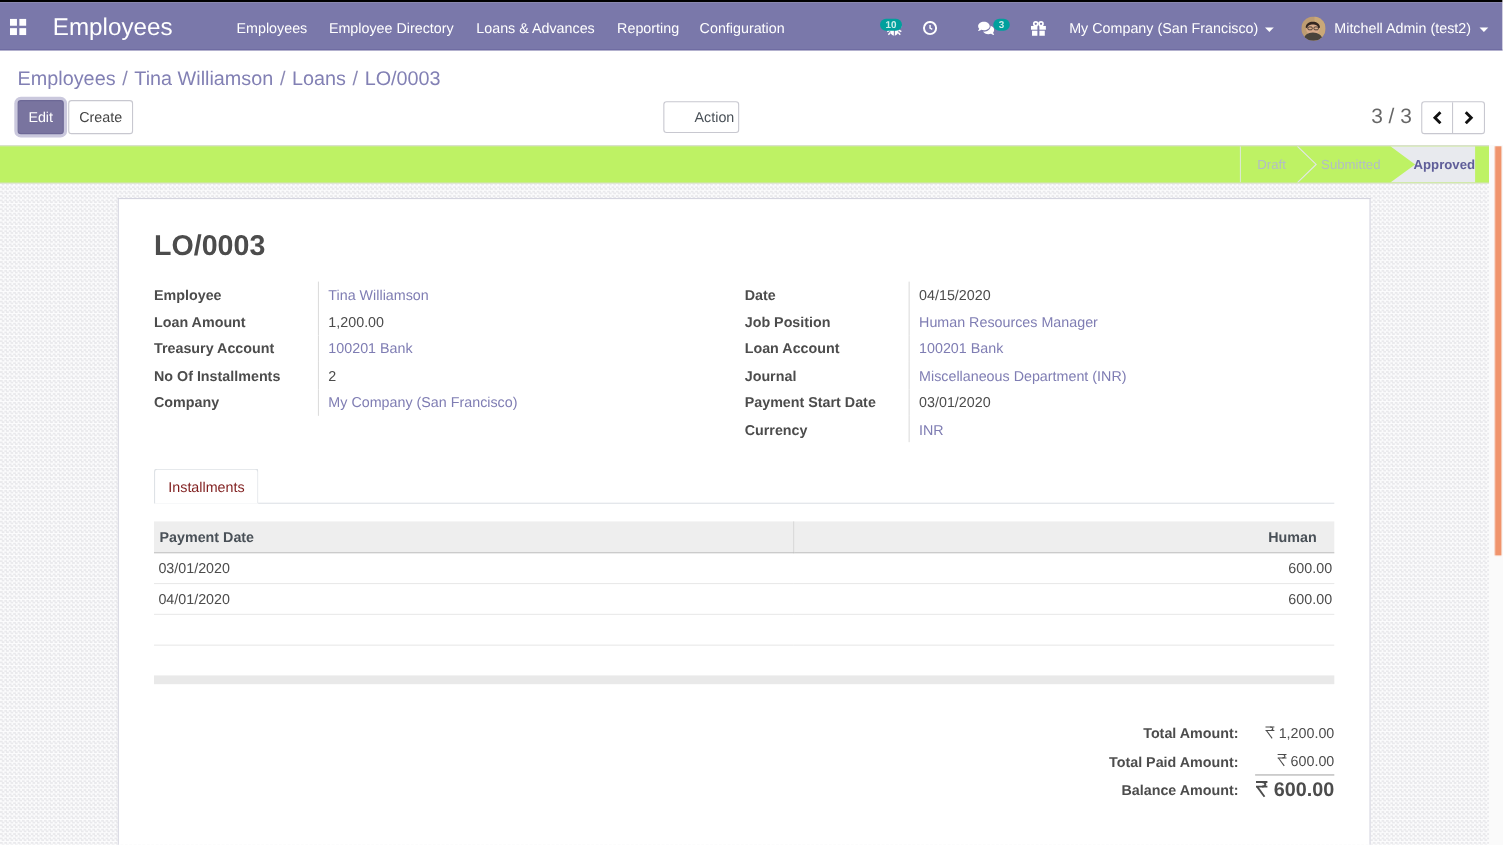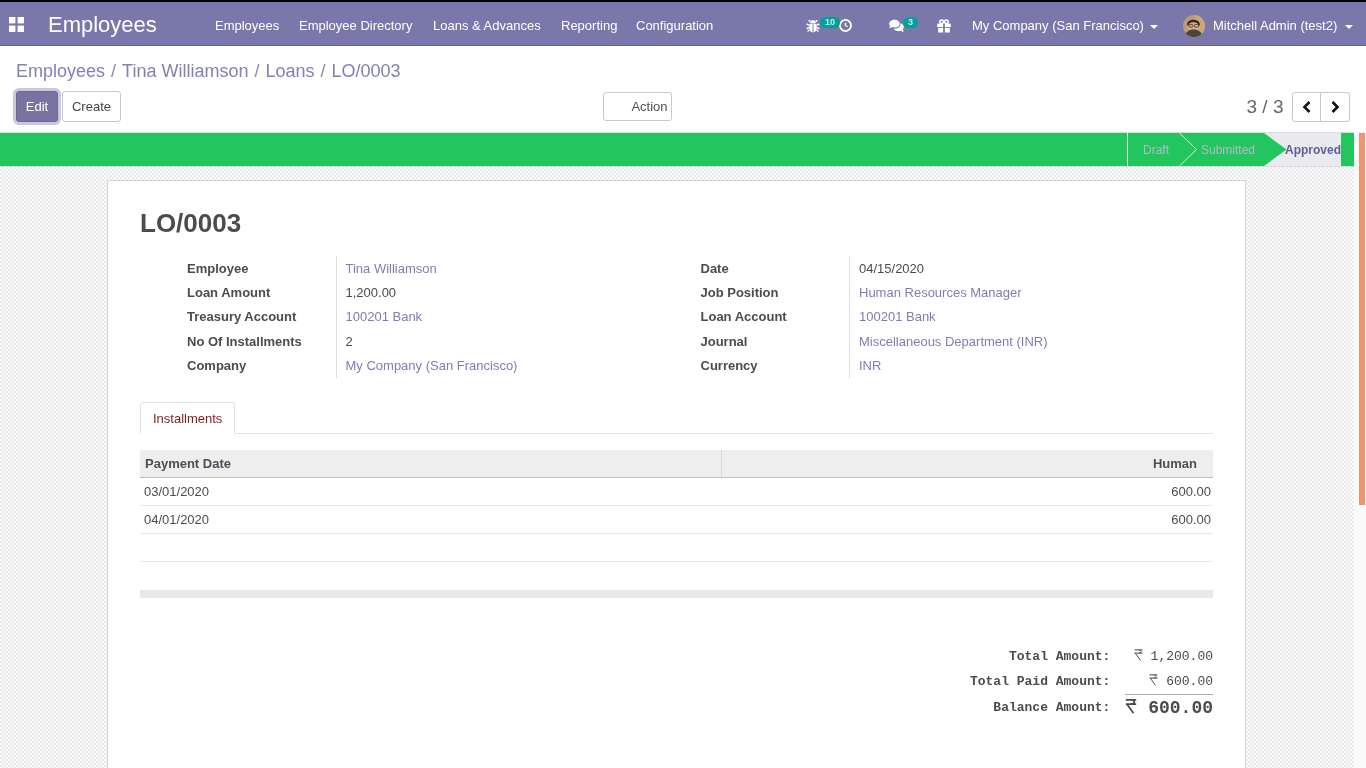--- a/index.html
+++ b/index.html
@@ -24,48 +24,48 @@
   .btn-create { position:absolute; left:62px; top:45px; width:59px; }
   .btn-action { position:absolute; left:603px; top:46px; width:69px; height:29px; line-height:27px; color:#495057;padding-left:24px; }
   .btn-action .dcaret { display:inline-block; width:0; height:0; border-left:4px solid transparent; border-right:4px solid transparent; border-top:4px solid #444; vertical-align:middle; margin-left:5px; }
   .pager-txt { position:absolute; left:1240px; top:46px; width:50px; text-align:center; line-height:30px; font-size:19px; color:#666; }
   .pager { position:absolute; left:1292px; top:46px; width:58px; height:30px; border:1px solid #c8c8d0; border-radius:3px; background:#fff; }
   .pager .half { position:absolute; top:0; width:28px; height:28px; text-align:center; }
   .pager .half svg { margin-top:8px; }
   .pager .l { left:0; border-right:1px solid #c8c8d0; }
   .pager .r { right:0; }
   
-  .statusbar { position:relative; height:35px; background:#22c55e; border-top:1px solid #dcdcdc; border-bottom:1px solid #dcdcdc; }
+  .statusbar { position:relative; height:35px; background:#bef264; border-top:1px solid #dcdcdc; border-bottom:1px solid #dcdcdc; }
   
   .content { position:relative; height:601px;
     background:conic-gradient(#e9e9ec 90deg,#fbfbfc 90deg 180deg,#e9e9ec 180deg 270deg,#fbfbfc 270deg);
     background-size:4px 4px; }
   .sheet { position:absolute; left:107px; top:13px; width:1139px; height:600px; background:#fff; border:1px solid #d4d4df; border-bottom:none; padding:24px 32px; }
   .sheet h1 { font-size:26px; font-weight:700; color:#4c4c4c; line-height:32px; margin-top:2px; }
   .o-group { display:flex; margin-top:17px; }
-  .fgrid { width:536.5px; border-collapse:collapse; table-layout:fixed; align-self:flex-start;margin-left:47px; }
+  .fgrid { width:536.5px; border-collapse:collapse; table-layout:fixed; align-self:flex-start; }
   .fgrid td { font-size:13px; line-height:17px; padding:3.7px 0; vertical-align:top; }
   .fgrid td.lbl { width:149px; font-weight:700; border-right:1px solid #ddd; padding-right:8px; }
   .fgrid td.val { padding-left:9px; }
   .fgrid a { color:#7f7db3; text-decoration:none; }
   
   .nav-tabs { margin-top:24px; height:32px; border-bottom:1px solid #dee2e6; }
   .tab-act { display:inline-block; height:32px; line-height:31px; padding:0 12px; background:#fff; border:1px solid #dee2e6; border-bottom:1px solid #fff; border-radius:3px 3px 0 0; font-size:13px; color:#7f1d1d; }
   
   .list { width:100%; border-collapse:collapse; margin-top:16px; }
   .list th { background:#eee; font-size:13px; font-weight:700; color:#495057; text-align:left; padding:4px 5px; height:28px; border-bottom:1px solid #bfbfbf; }
   .list th.first { border-right:1px solid #d9d9d9; }
   .list th.num { text-align:right; padding-right:16px; }
   .list td { font-size:13px; padding:4px 4px; height:28px; border-bottom:1px solid #e9e9e9; }
   .list td.num { text-align:right; padding-right:2px; }
   .list tr.empty td { border-bottom:1px solid #e9e9e9; }
   .list tr.empty2 td { border-bottom:none; }
   .tfootband { height:8px; background:#e9e9e9; }
   
-  .totals { margin-top:46px; margin-left:auto; border-collapse:collapse;font-family:Liberation Mono, monospace; }
+  .totals { margin-top:32px; margin-left:auto; border-collapse:collapse; }
   .totals td { font-size:13px; line-height:25px; text-align:right; vertical-align:middle; }
   .totals td.tl { font-weight:700; padding-right:15px; }
   .totals td.tv { white-space:nowrap; }
   .totals tr.bal td.tv { border-top:1px solid #aaa; font-size:18px; font-weight:700; line-height:26px; }
   .totals tr.bal td.tl { font-size:13px; }
   
   .scrolltrack { position:fixed; right:0; top:132px; width:12px; height:636px; background:#fafafa; }
   .scrollthumb { position:fixed; right:1px; top:133px; width:6px; height:372px; background:#f0946c; }
   .rupee { display:inline-block; vertical-align:-1px; }
 </style>
@@ -93,21 +93,21 @@
         <path d="M3 6.2 L0.6 5 M3 8.4 L0.6 9.8 M3.4 10.6 L1.6 12.6 M11 6.2 L13.4 5 M11 8.4 L13.4 9.8 M10.6 10.6 L12.4 12.6"></path>
       </g>
       <path fill="#fff" d="M4.6 2.2 C4.6 1 9.4 1 9.4 2.2 L9.8 4 L4.2 4 Z"></path>
       <path fill="#fff" d="M3.4 5.2 C3.4 4.4 10.6 4.4 10.6 5.2 L10.8 8.6 C10.8 12 9 13.4 7 13.4 C5 13.4 3.2 12 3.2 8.6 Z"></path>
       <rect x="6.6" y="4.6" width="0.9" height="9" fill="#7a78aa"></rect>
     </svg>
   <svg class="nav-ico" style="left:839px;" width="13" height="13" viewBox="0 0 16 16">
       <circle cx="8" cy="8" r="6.8" fill="none" stroke="#fff" stroke-width="2.2"></circle>
       <path d="M8 4.5V8l2.5 1.5" fill="none" stroke="#fff" stroke-width="1.6"></path>
     </svg>
-  <span class="badge" style="left:820px; top:14.5px;">10</span>
+  <span class="badge" style="left:800px; top:14.5px;">10</span>
   <svg class="nav-ico" style="left:889px;" width="15" height="13" viewBox="0 0 576 512">
       <path fill="#fff" d="M416 192c0-88-93-160-208-160S0 104 0 192c0 35 15 67 41 93-15 33-39 59-39 59-2 2-3 6-1 9s4 5 8 5c49 0 86-23 106-39 28 11 60 17 93 17 115 0 208-72 208-144zm122 220c26-26 38-58 38-93 0-67-54-124-129-148 1 7 1 14 1 21 0 106-107 192-240 192-11 0-21-1-32-2 31 56 105 98 192 98 33 0 65-6 93-17 20 16 57 39 106 39 4 0 7-2 8-5 2-3 1-7-1-9 0 0-24-26-36-76z"></path>
     </svg>
   <span class="badge" style="left:903px; top:14.5px;">3</span>
   <svg class="nav-ico" style="left:937px;" width="14" height="14" viewBox="0 0 14 14">
       <g fill="#fff">
         <rect x="0.2" y="4.6" width="5.9" height="3.4"></rect>
         <rect x="7.9" y="4.6" width="5.9" height="3.4"></rect>
         <rect x="1.2" y="8.9" width="4.9" height="4.6"></rect>
         <rect x="7.9" y="8.9" width="4.9" height="4.6"></rect>
@@ -201,20 +201,24 @@
             </tr>
         <tr>
               <td class="lbl">Loan Account</td>
               <td class="val"><a>100201 Bank</a></td>
             </tr>
         <tr>
               <td class="lbl">Journal</td>
               <td class="val"><a>Miscellaneous Department (INR)</a></td>
             </tr>
         <tr>
+              <td class="lbl">Payment Start Date</td>
+              <td class="val">03/01/2020</td>
+            </tr>
+        <tr>
               <td class="lbl">Currency</td>
               <td class="val"><a>INR</a></td>
             </tr>
       </tbody>
         </table>
     </div>
     <div class="nav-tabs"><span class="tab-act">Installments</span></div>
     <table class="list">
       <tbody>
           <tr>

